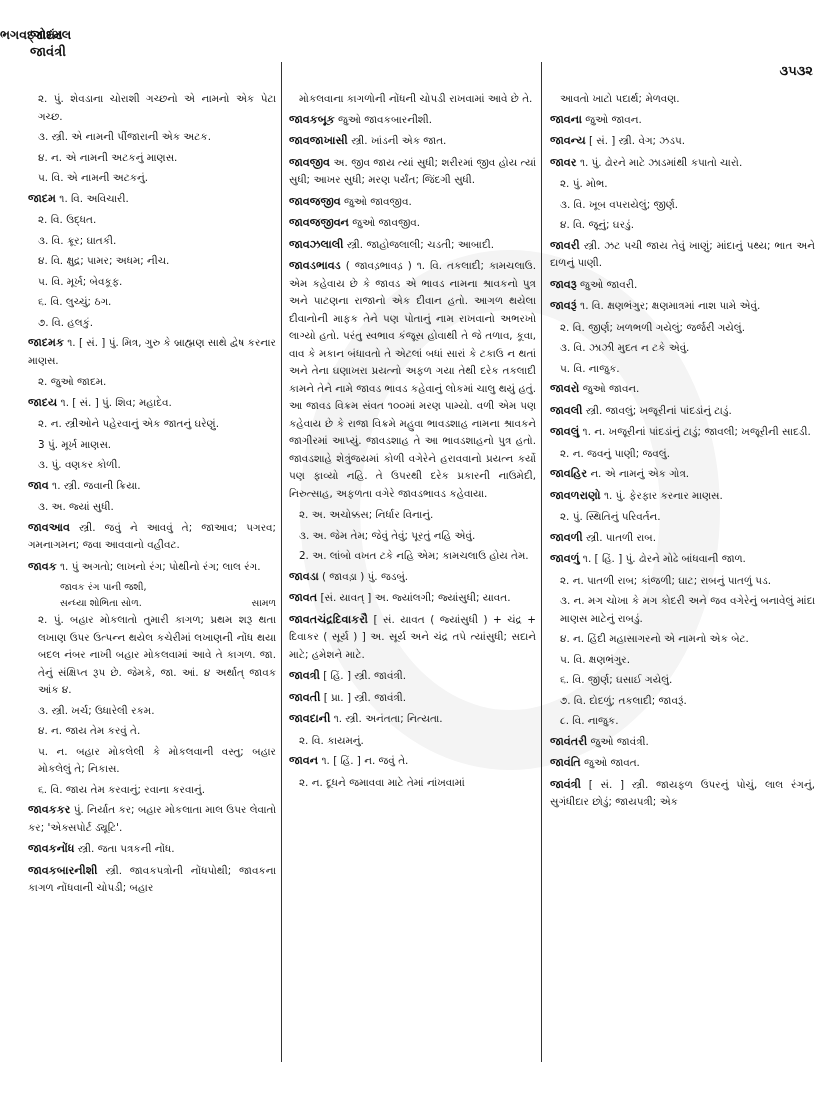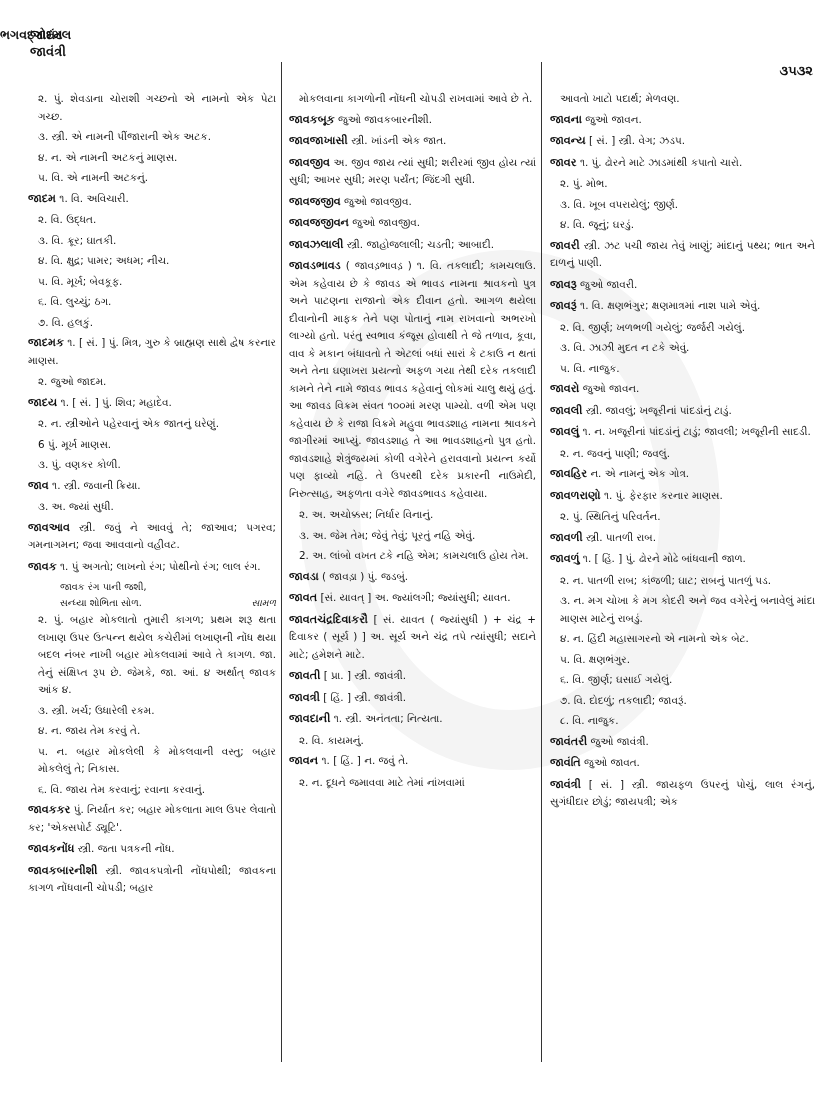--- a/index.html
+++ b/index.html
@@ -14,21 +14,21 @@
   .hdr .pageno { position:absolute; right:12px; top:27px; font-weight:bold; font-size:13px;margin-top:36px; }
   .col { position:absolute; top:62px; font-size:10.4px; line-height:17.5px; z-index:1;margin-top:28px; }
   .col1 { left:28px; width:248px; }
   .col2 { left:289px; width:247px; }
   .col3 { left:550px; width:265px; }
   .divider { position:absolute; top:62px; width:1px; height:1000px; background:#333; z-index:1; }
   .entry { margin:0 0 4px 0; text-align:justify; }
   .entry .hw { font-weight:bold; font-size:11.2px; }
   .sub { padding-left:10px; margin:0 0 3px 0; text-align:justify; }
   .verse { padding-left:32px; font-size:9.6px; line-height:16px; }
-  .verse .src { float:right;font-style:italic; }
+  .verse .src { float:right; }
 </style>
 </head>
 <body>
 
 <div class="watermark"></div>
 
 <div class="hdr">
   <span class="guide1">જાદમ</span>
   <span class="guide2">જાવંત્રી</span>
   <span class="title">ભગવદ્ગોમંડલ</span>
@@ -44,21 +44,21 @@
     <div class="sub"><span>૨. વિ. ઉદ્ધત.</span></div>
     <div class="sub"><span>૩. વિ. ક્રૂર; ઘાતકી.</span></div>
     <div class="sub"><span>૪. વિ. ક્ષુદ્ર; પામર; અધમ; નીચ.</span></div>
     <div class="sub"><span>૫. વિ. મૂર્ખ; બેવકૂફ.</span></div>
     <div class="sub"><span>૬. વિ. લુચ્ચું; ઠગ.</span></div>
     <div class="sub"><span>૭. વિ. હલકું.</span></div>
     <div class="entry"><span class="hw">જાદમક</span><span> ૧. [ સં. ] પું. મિત્ર, ગુરુ કે બ્રાહ્મણ સાથે દ્વેષ કરનાર માણસ.</span></div>
     <div class="sub"><span>૨. જુઓ જાદમ.</span></div>
     <div class="entry"><span class="hw">જાદય</span><span> ૧. [ સં. ] પું. શિવ; મહાદેવ.</span></div>
     <div class="sub"><span>૨. ન. સ્ત્રીઓને પહેરવાનું એક જાતનું ઘરેણું.</span></div>
-    <div class="sub"><span>6 પું. મૂર્ખ માણસ.</span></div>
+    <div class="sub"><span>3 પું. મૂર્ખ માણસ.</span></div>
     <div class="sub"><span>૩. પું. વણકર કોળી.</span></div>
     <div class="entry"><span class="hw">જાવ</span><span> ૧. સ્ત્રી. જવાની ક્રિયા.</span></div>
     <div class="sub"><span>૩. અ. જ્યાં સુધી.</span></div>
     <div class="entry"><span class="hw">જાવઆવ</span><span> સ્ત્રી. જવું ને આવવું તે; જાઆવ; પગરવ; ગમનાગમન; જવા આવવાનો વહીવટ.</span></div>
     <div class="entry"><span class="hw">જાવક</span><span> ૧. પું અગતો; લાખનો રંગ; પોથીનો રંગ; લાલ રંગ.</span></div>
     <div class="verse">
       <div>જાવક રંગ પાની જશી,</div>
       <div><span class="src">સામળ</span><span>સન્ધ્યા શોભિતા સોળ.</span></div>
     </div>
     <div class="sub"><span>૨. પું. બહાર મોકલાતો તુમારી કાગળ; પ્રથમ શરૂ થતા લખાણ ઉપર ઉત્પન્ન થયેલ કચેરીમાં લખાણની નોંધ થયા બદલ નંબર નાખી બહાર મોકલવામાં આવે તે કાગળ. જા. તેનું સંક્ષિપ્ત રૂપ છે. જેમકે, જા. આં. ૪ અર્થાત્ જાવક આંક ૪.</span></div>
@@ -79,22 +79,22 @@
     <div class="entry"><span class="hw">જાવજજીવ</span><span> જુઓ જાવજીવ.</span></div>
     <div class="entry"><span class="hw">જાવજજીવન</span><span> જુઓ જાવજીવ.</span></div>
     <div class="entry"><span class="hw">જાવઝલાલી</span><span> સ્ત્રી. જાહોજલાલી; ચડતી; આબાદી.</span></div>
     <div class="entry"><span class="hw">જાવડભાવડ</span><span> ( જાવડ઼ભાવડ઼ ) ૧. વિ. તકલાદી; કામચલાઉ. એમ કહેવાય છે કે જાવડ એ ભાવડ નામના શ્રાવકનો પુત્ર અને પાટણના રાજાનો એક દીવાન હતો. આગળ થયેલા દીવાનોની માફક તેને પણ પોતાનું નામ રાખવાનો અભરખો લાગ્યો હતો. પરંતુ સ્વભાવ કંજૂસ હોવાથી તે જે તળાવ, કૂવા, વાવ કે મકાન બંધાવતો તે એટલાં બધાં સારાં કે ટકાઉ ન થતાં અને તેના ઘણાખરા પ્રયત્નો અફળ ગયા તેથી દરેક તકલાદી કામને તેને નામે જાવડ ભાવડ કહેવાનું લોકમાં ચાલુ થયું હતું. આ જાવડ વિક્રમ સંવત ૧૦૦માં મરણ પામ્યો. વળી એમ પણ કહેવાય છે કે રાજા વિક્રમે મહુવા ભાવડશાહ નામના શ્રાવકને જાગીરમાં આપ્યું. જાવડશાહ તે આ ભાવડશાહનો પુત્ર હતો. જાવડશાહે શેત્રુંજયમાં કોળી વગેરેને હરાવવાનો પ્રયત્ન કર્યો પણ ફાવ્યો નહિ. તે ઉપરથી દરેક પ્રકારની નાઉમેદી, નિરુત્સાહ, અફળતા વગેરે જાવડભાવડ કહેવાયા.</span></div>
     <div class="sub"><span>૨. અ. અચોક્કસ; નિર્ધાર વિનાનું.</span></div>
     <div class="sub"><span>૩. અ. જેમ તેમ; જેવું તેવું; પૂરતું નહિ એવું.</span></div>
     <div class="sub"><span>2. અ. લાંબો વખત ટકે નહિ એમ; કામચલાઉ હોય તેમ.</span></div>
     <div class="entry"><span class="hw">જાવડા</span><span> ( જાવડ઼ા ) પું. જડબું.</span></div>
     <div class="entry"><span class="hw">જાવત</span><span> [સં. યાવત્ ] અ. જ્યાંલગી; જ્યાંસુધી; યાવત.</span></div>
     <div class="entry"><span class="hw">જાવતચંદ્રદિવાકરૌ</span><span> [ સં. યાવત ( જ્યાંસુધી ) + ચંદ્ર + દિવાકર ( સૂર્ય ) ] અ. સૂર્ય અને ચંદ્ર તપે ત્યાંસુધી; સદાને માટે; હમેશને માટે.</span></div>
+    <div class="entry"><span class="hw">જાવત્રી</span><span> [ હિં. ] સ્ત્રી. જાવંત્રી.</span></div>
     <div class="entry"><span class="hw">જાવતી</span><span> [ પ્રા. ] સ્ત્રી. જાવંત્રી.</span></div>
-    <div class="entry"><span class="hw">જાવત્રી</span><span> [ હિં. ] સ્ત્રી. જાવંત્રી.</span></div>
     <div class="entry"><span class="hw">જાવદાની</span><span> ૧. સ્ત્રી. અનંતતા; નિત્યતા.</span></div>
     <div class="sub"><span>૨. વિ. કાયમનું.</span></div>
     <div class="entry"><span class="hw">જાવન</span><span> ૧. [ હિં. ] ન. જવું તે.</span></div>
     <div class="sub"><span>૨. ન. દૂધને જમાવવા માટે તેમાં નાંખવામાં</span></div>
   </div>
 <div class="divider" style="left:541px"></div>
 <div class="col col3">
     <div class="sub"><span>આવતો ખાટો પદાર્થ; મેળવણ.</span></div>
     <div class="entry"><span class="hw">જાવના</span><span> જુઓ જાવન.</span></div>
     <div class="entry"><span class="hw">જાવન્ય</span><span> [ સં. ] સ્ત્રી. વેગ; ઝડપ.</span></div>

